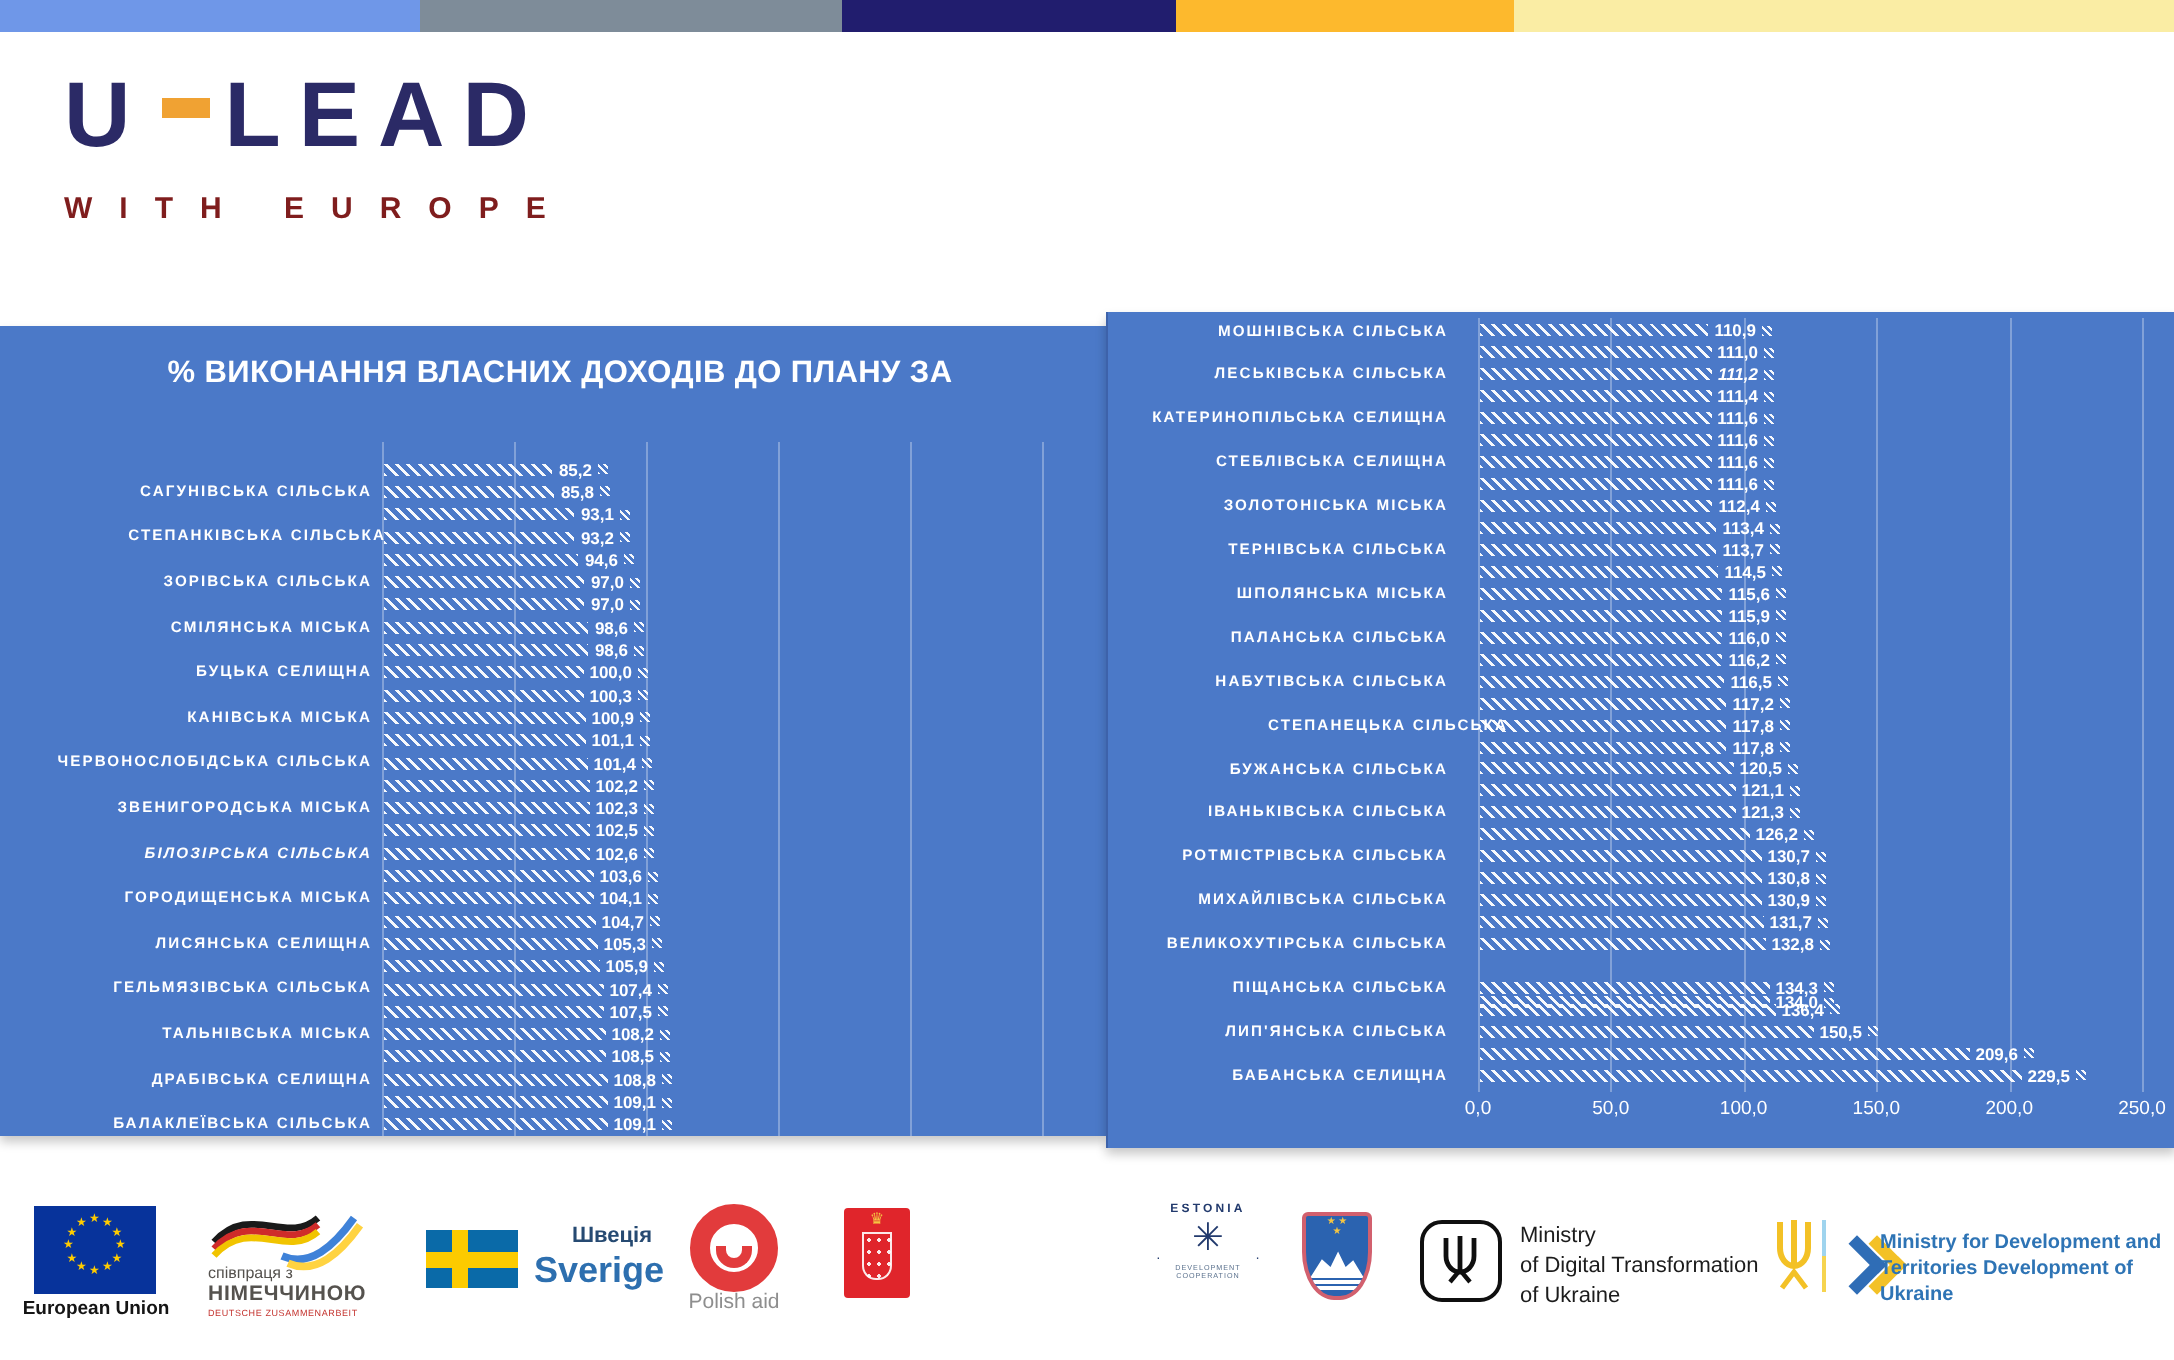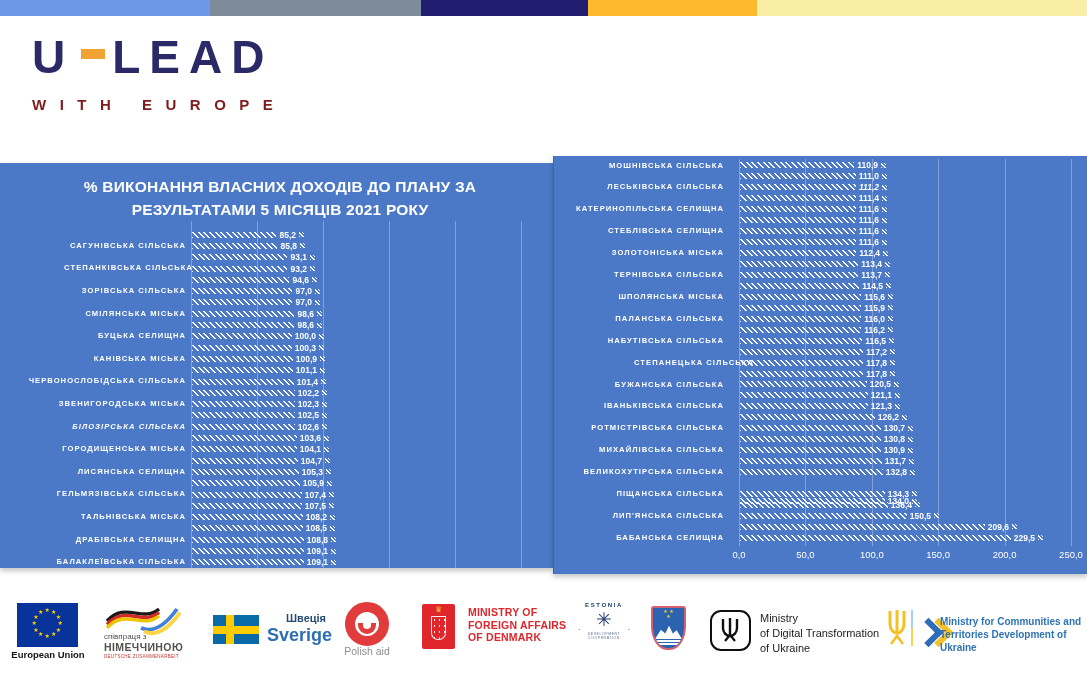--- a/index.html
+++ b/index.html
@@ -87,21 +87,20 @@
   </div>
 
   <div class="brand">
     <div class="brand-main"><span>U</span><span class="brand-dash"></span><span>LEAD</span></div>
     <div class="brand-sub">WITH EUROPE</div>
   </div>
 
   <section class="panel panel-left" id="panel0" style="background: rgb(75, 121, 200);">
     <div class="chart-title">
       <div>% ВИКОНАННЯ ВЛАСНИХ ДОХОДІВ ДО ПЛАНУ ЗА</div>
-      <div>РЕЗУЛЬТАТАМИ 5 МІСЯЦІВ 2021 РОКУ</div>
     </div>
     <div id="plot0">
         <div class="gridline" style="left: 191px; top: 58px; height: 347px;"></div>
         <div class="gridline" style="left: 257px; top: 58px; height: 347px;"></div>
         <div class="gridline" style="left: 323px; top: 58px; height: 347px;"></div>
         <div class="gridline" style="left: 389px; top: 58px; height: 347px;"></div>
         <div class="gridline" style="left: 455px; top: 58px; height: 347px;"></div>
         <div class="gridline" style="left: 521px; top: 58px; height: 347px;"></div>
         <div class="bar-wrap" style="left: 192px; top: 68.65px; width: 112px;">
           <div class="bar"></div>
@@ -518,25 +517,20 @@
     <div class="lg se-t2">Sverige</div>
 
     <div class="lg pl-ring"></div>
     <div class="lg pl-smile"></div>
     <div class="lg pl-cap">Polish aid</div>
 
     <div class="lg dk-crest">
       <div class="dk-crown">♛</div>
       <div class="dk-shield"></div>
     </div>
-    <div class="lg dk-text">
-      <div>MINISTRY OF</div>
-      <div>FOREIGN AFFAIRS</div>
-      <div>OF DENMARK</div>
-    </div>
 
     <div class="lg ee">
       <div class="ee-top">ESTONIA</div>
       <div class="ee-mid">✳</div>
       <span class="ee-dot" style="left:2px;">·</span>
       <span class="ee-dot" style="right:2px;">·</span>
       <div class="ee-bot">DEVELOPMENT COOPERATION</div>
     </div>
 
     <div class="lg si-shield">
@@ -561,17 +555,17 @@
 
     <svg class="lg mc-trident tiny-svg" width="24" height="42" viewBox="0 0 24 42">
       <path d="M5 4 v13 a7 9 0 0 0 14 0 V4" fill="none" stroke="#f3c126" stroke-width="3"></path>
       <path d="M12 3 v24" fill="none" stroke="#f3c126" stroke-width="3"></path>
       <path d="M6 37 l6 -8 l6 8" fill="none" stroke="#f3c126" stroke-width="2.6"></path>
     </svg>
     <div class="lg mc-div"></div>
     <span class="mc-chev" style="left:928px;top:37px;color:#f3c126;"></span>
     <span class="mc-chev" style="left:918px;top:37px;color:#2f6db6;"></span>
     <div class="lg mc-text">
-      <div>Ministry for Communities and</div>
+      <div>Ministry for Development and</div>
       <div>Territories Development of Ukraine</div>
     </div>
   </div>
 </div>
 
 </body></html>

